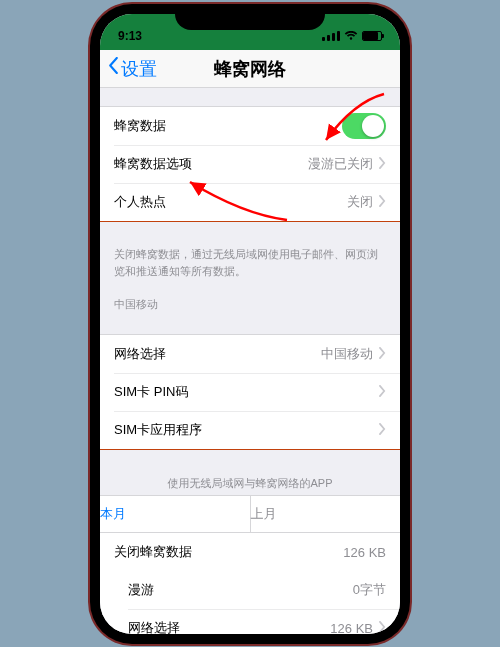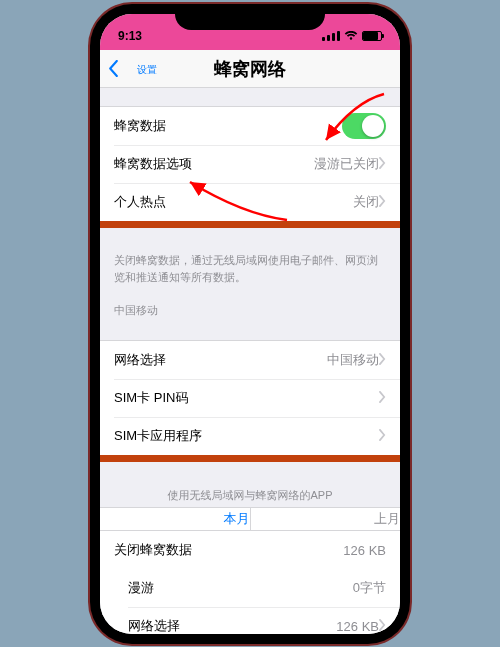--- a/index.html
+++ b/index.html
@@ -41,21 +41,21 @@
     z-index: 20;
   }
   .status-bar {
     height: 36px;
     display: flex;
     justify-content: space-between;
     align-items: center;
     padding: 8px 18px 0;
     font-size: 12px;
     font-weight: 600;
-    background: #ec4899;
+    background: #15803d;
   }
   .status-right { display: flex; align-items: center; gap: 4px; }
   .signal-dots { display: flex; gap: 2px; align-items: flex-end; }
   .signal-dots span { width: 3px; background: #000; border-radius: 1px; }
   .signal-dots span:nth-child(1){height:4px}
   .signal-dots span:nth-child(2){height:6px}
   .signal-dots span:nth-child(3){height:8px}
   .signal-dots span:nth-child(4){height:10px}
   .wifi { width: 14px; height: 10px; }
   .battery { width: 20px; height: 10px; border: 1px solid #000; border-radius: 2px; position: relative; }
@@ -63,38 +63,38 @@
   .battery .fill { background:#000; height:100%; width:85%; border-radius:1px;}
   .nav {
     height: 38px;
     background: #f8f8f8;
     border-bottom: 1px solid #d6d6d9;
     display: flex;
     align-items: center;
     position: relative;
     padding: 0 8px;
   }
-  .back { color: #007aff; font-size: 10px; display:flex; align-items:flex-end; gap:18px;}
+  .back { color: #007aff; font-size: 18px; display:flex; align-items:flex-start; gap:2px;}
   .back svg { width: 11px; height: 17px; }
   .nav-title { position:absolute; left:0; right:0; text-align:center; font-size:18px; font-weight:600; color:#000; pointer-events:none;}
   .content { height: calc(100% - 74px); overflow-y: auto; font-size: 13px; }
-  .group { background:#fff; border-top:1px solid #d6d6d9; border-bottom:7px solid #c2410c; margin-top: 18px;}
+  .group { background:#fff; border-top:1px solid #d6d6d9; border-bottom:1px solid #c2410c; margin-top: 18px;}
   .group:first-child { margin-top: 18px; }
   .row { display:flex; align-items:center; justify-content:space-between; min-height:38px; padding: 0 14px; position:relative;}
   .row + .row::before { content:''; position:absolute; left:14px; right:0; top:0; height:1px; background:#d6d6d9; transform:scaleY(0.5);}
   .row .label { color:#000; }
-  .row .value { color:#8e8e93; display:flex; align-items:center; gap:0;margin-left:32px;}
+  .row .value { color:#8e8e93; display:flex; align-items:center; gap:6px;margin-left:32px;}
   .chevron { color:#c7c7cc; }
   .chevron svg{ width:7px; height:12px;}
   .toggle { width:44px; height:26px; background:#4cd964; border-radius:13px; position:relative;}
   .toggle .knob{ width:22px; height:22px; background:#fff; border-radius:50%; position:absolute; top:2px; right:2px; box-shadow:0 1px 3px rgba(0,0,0,.3);}
   .footer-note { font-size:11px; color:#8e8e93; padding: 24px 14px 0; line-height:1.5;}
   .header-note { font-size:11px; color:#8e8e93; padding: 18px 14px 4px; }
   .segment { display:flex; background:#fff; border-top:1px solid #d6d6d9; border-bottom:1px solid #d6d6d9;}
-  .segment .seg{ flex:1; text-align:right; padding:2px 0; color:#8e8e93; position:relative;}
+  .segment .seg{ flex:1; text-align:left; padding:9px 0; color:#8e8e93; position:relative;}
   .segment .seg:first-child{ border-right:1px solid #d6d6d9;}
   .segment .seg.active{ color:#007aff;}
   .indent .row{ padding-left:28px;text-align:center;}
   .indent .row + .row::before{ left:28px;}
   .app-row { min-height:44px; }
   
   .arrow { position:absolute; z-index:50; pointer-events:none;}
   .arrow svg { overflow:visible; }
 </style>
 </head>

